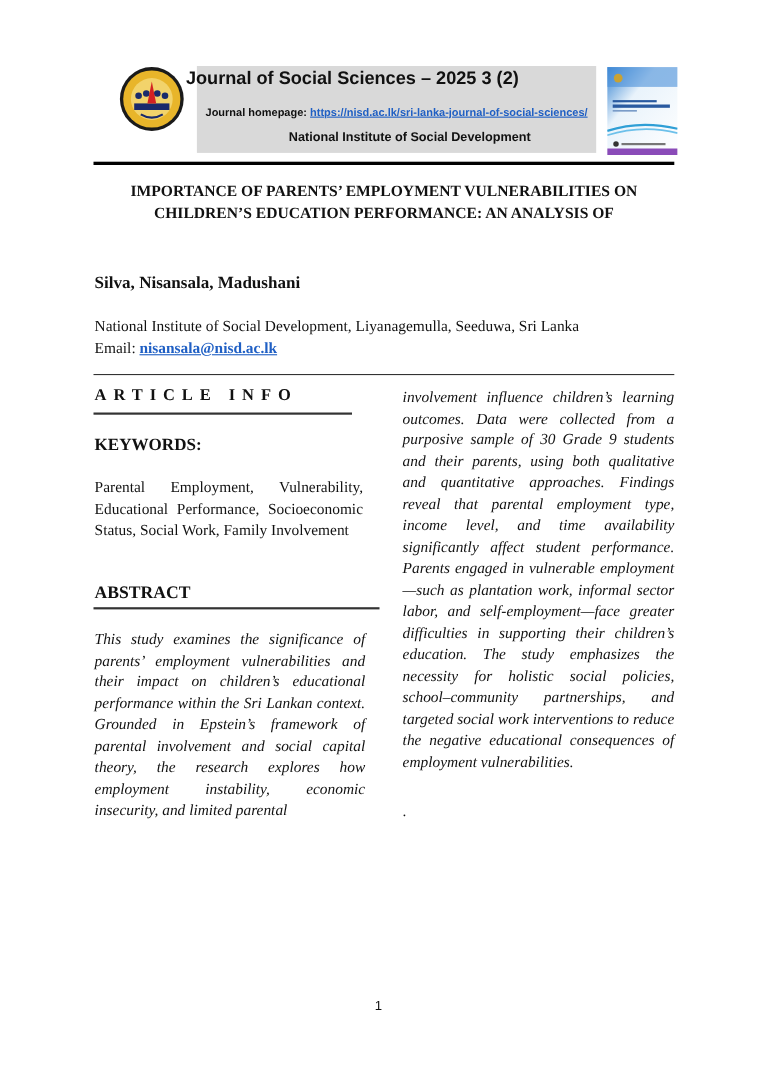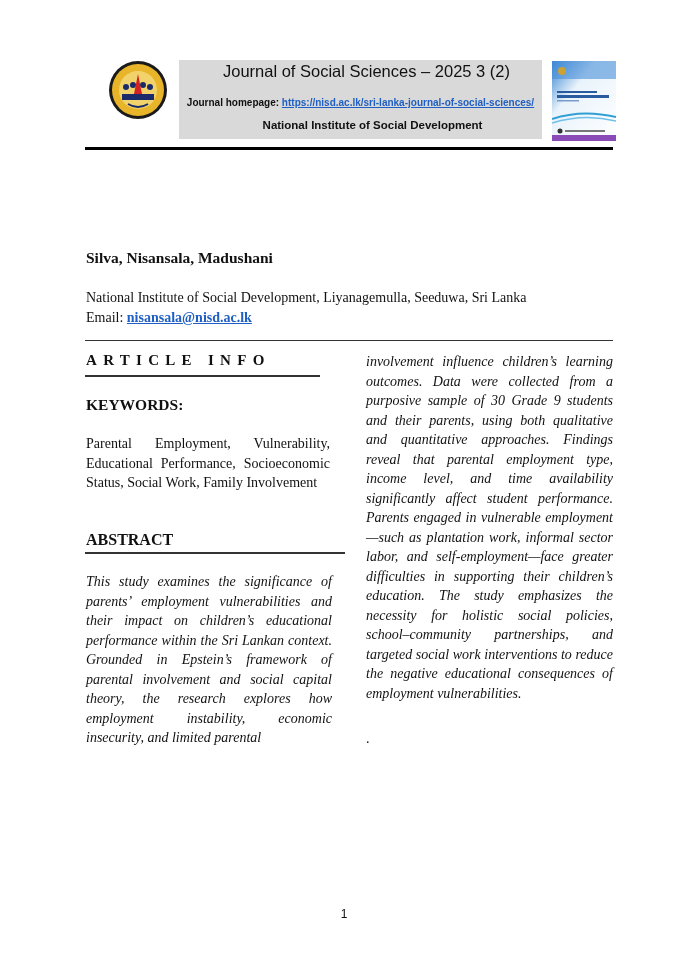--- a/index.html
+++ b/index.html
@@ -2,21 +2,21 @@
 <html><head>
 <meta charset="utf-8">
 <style>
   html, body { margin: 0; padding: 0; background: #ffffff; }
   body { width: 688px; height: 972px; position: relative; overflow: hidden; font-family: "Liberation Serif", serif; color: #111; }
   .abs { position: absolute; text-align: right; }
 
   
   .logo { left: 108px; top: 60px; width: 60px; height: 60px; }
   .header-box { left: 179px; top: 60px; width: 363px; height: 79px; background: #d9d9d9; }
-  .header-title { left: 185px; top: 62px; width: 363px; text-align: center; font-family: "Liberation Sans", sans-serif; font-weight: normal; font-size: 16.5px; color: #111; }
+  .header-title { left: 169px; top: 62px; width: 363px; text-align: left; font-family: "Liberation Sans", sans-serif; font-weight: bold; font-size: 16.5px; color: #111; }
   .header-home { left: 179px; top: 97px; width: 363px; text-align: center; font-family: "Liberation Sans", sans-serif; font-weight: bold; font-size: 10px; color: #111; }
   .header-home a { color: #1f5fc4; text-decoration: underline; }
   .header-inst { left: 179px; top: 119px; width: 387px; text-align: center; font-family: "Liberation Sans", sans-serif; font-weight: bold; font-size: 11.5px; color: #111; }
   .cover { left: 552px; top: 61px; width: 64px; height: 80px; }
   .rule-thick { left: 85px; top: 147px; width: 528px; height: 3px; background: #000; }
 
   
   .title { left: 86px; top: 165px; width: 526px; text-align: center; font-weight: bold; font-size: 14.2px; line-height: 19.5px; color: #111; }
 
   .author { left: 86px; top: 249px; font-weight: bold; font-size: 15.5px; }
@@ -78,20 +78,22 @@
     <path d="M0 58 Q30 48 64 56" stroke="#2f9fd6" stroke-width="2" fill="none"></path>
     <path d="M0 62 Q32 52 64 60" stroke="#6cc0ea" stroke-width="1.5" fill="none"></path>
     <rect x="0" y="74" width="64" height="6" fill="#8a4bb8"></rect>
     <circle cx="8" cy="70" r="2.5" fill="#333"></circle>
     <rect x="13" y="69" width="40" height="2" fill="#777"></rect>
   </svg>
 </div>
 <div class="abs rule-thick"></div>
 
 <div class="abs title">
+  <div>IMPORTANCE OF PARENTS’ EMPLOYMENT VULNERABILITIES ON</div>
+  <div>CHILDREN’S EDUCATION PERFORMANCE: AN ANALYSIS OF</div>
 </div>
 
 <div class="abs author">Silva, Nisansala, Madushani</div>
 <div class="abs affil">National Institute of Social Development, Liyanagemulla, Seeduwa, Sri Lanka</div>
 <div class="abs email">
   <span>Email: </span><a>nisansala@nisd.ac.lk</a>
 </div>
 <div class="abs rule-thin"></div>
 
 <div class="abs article-info">ARTICLE INFO</div>

